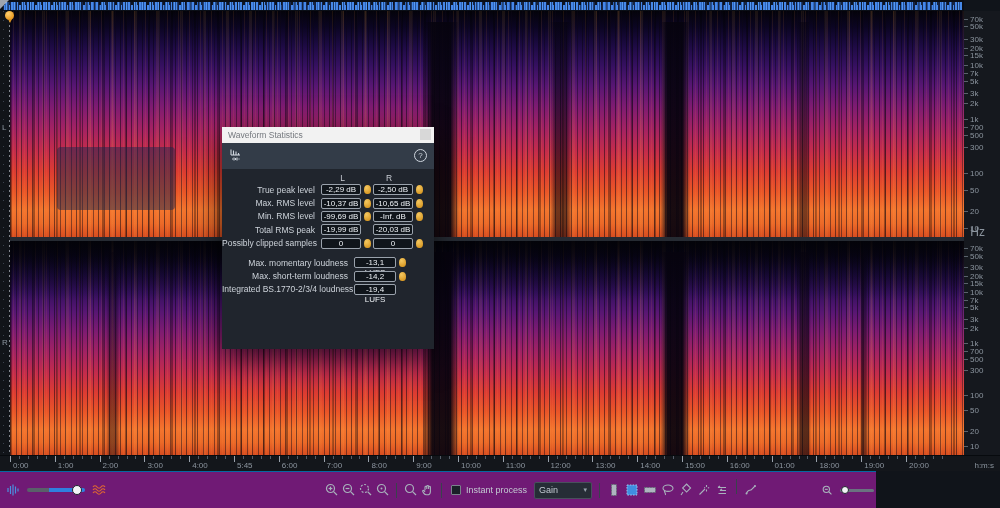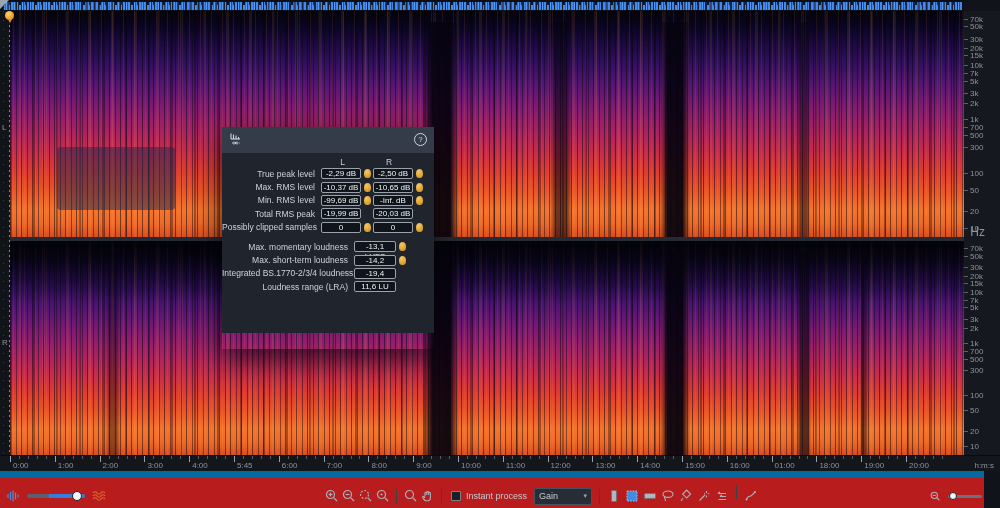--- a/index.html
+++ b/index.html
@@ -59,21 +59,21 @@
   .funit { position:absolute; right:15px; font-size:12px; color:#8b949e; }
 
   
   #ruler { position:absolute; left:0; top:455px; width:1000px; height:16px; background:#13161b; border-top:1px solid #070a0e; }
   #ruler .mt { position:absolute; top:0; width:1px; height:6px; background:#9aa2ac; }
   #ruler .st { position:absolute; top:0; width:1px; height:3px; background:#555d68; }
   #ruler .rl { position:absolute; top:5px; font-size:8px; font-weight:normal; color:#8b949e; }
   #ruler-unit { position:absolute; right:6px; top:5px; font-size:8px; color:#8b949e; }
 
   
-  #toolbar { position:absolute; left:0; top:471px; width:984px; height:37px; background:#b91c1c; border-top:7px solid #0369a1; }
+  #toolbar { position:absolute; left:0; top:471px; width:876px; height:37px; background:#701a75; border-top:1px solid #0369a1; }
   .tb-group { position:absolute; top:0; height:36px; display:flex; align-items:center; }
   .sep { width:1px; height:15px; background:#3a424c; margin:0 5px; }
   svg.icon { display:block; }
   .icon-btn { display:flex; align-items:center; justify-content:center; width:17px; height:22px; cursor:pointer; }
   .tool-btn { display:flex; align-items:center; justify-content:center; width:18px; height:22px; }
 
   
   #blend-track { position:relative; width:58px; height:4px; border-radius:2px; margin:0 6px;
     background:linear-gradient(90deg,#596069 0 38%, #2f7fe0 38% 100%); }
   #blend-knob { position:absolute; top:-3px; width:10px; height:10px; border-radius:50%;
@@ -505,20 +505,24 @@
             <line x1="3.6" y1="5.5" x2="7.4" y2="5.5"></line>
         </svg>
       </span>
       <div id="zoomslider-track">
         <div id="zoomslider-knob" style="left: calc(14% - 4px);"></div>
       </div>
     </div>
   </div>
 
   <div id="stats-dialog">
+    <div id="sd-titlebar">
+      <span id="sd-title">Waveform Statistics</span>
+      <span id="sd-close"></span>
+    </div>
     <div id="sd-toolbar">
       <span id="sd-stats-icon">
         <svg class="icon" width="18" height="16" viewBox="0 0 18 16" fill="none" stroke="#cfd6de" stroke-width="1.1">
           <line x1="2" y1="1.5" x2="2" y2="7"></line>
             <line x1="4.5" y1="2.5" x2="4.5" y2="7"></line>
           <line x1="7" y1="3.5" x2="7" y2="7"></line>
             <line x1="9.5" y1="5" x2="9.5" y2="7"></line>
           <line x1="2" y1="7" x2="11" y2="7"></line>
           <line x1="3" y1="11" x2="4" y2="11"></line>
             <line x1="5" y1="9.5" x2="5" y2="12.5"></line>
@@ -580,22 +584,17 @@
           <div class="lrow">
             <span class="slab">Max. short-term loudness</span>
             <span class="sval">-14,2 LUFS</span>
             <span class="lamp"></span>
           </div>
           <div class="lrow">
             <span class="slab">Integrated BS.1770-2/3/4 loudness</span>
             <span class="sval">-19,4 LUFS</span>
             <span class="lamp off"></span>
           </div>
-          <div class="lrow">
-            <span class="slab">Loudness range (LRA)</span>
-            <span class="sval">11,6 LU</span>
-            <span class="lamp off"></span>
-          </div>
         </div>
     </div>
   </div>
 
 </div>
 
 </body></html>

